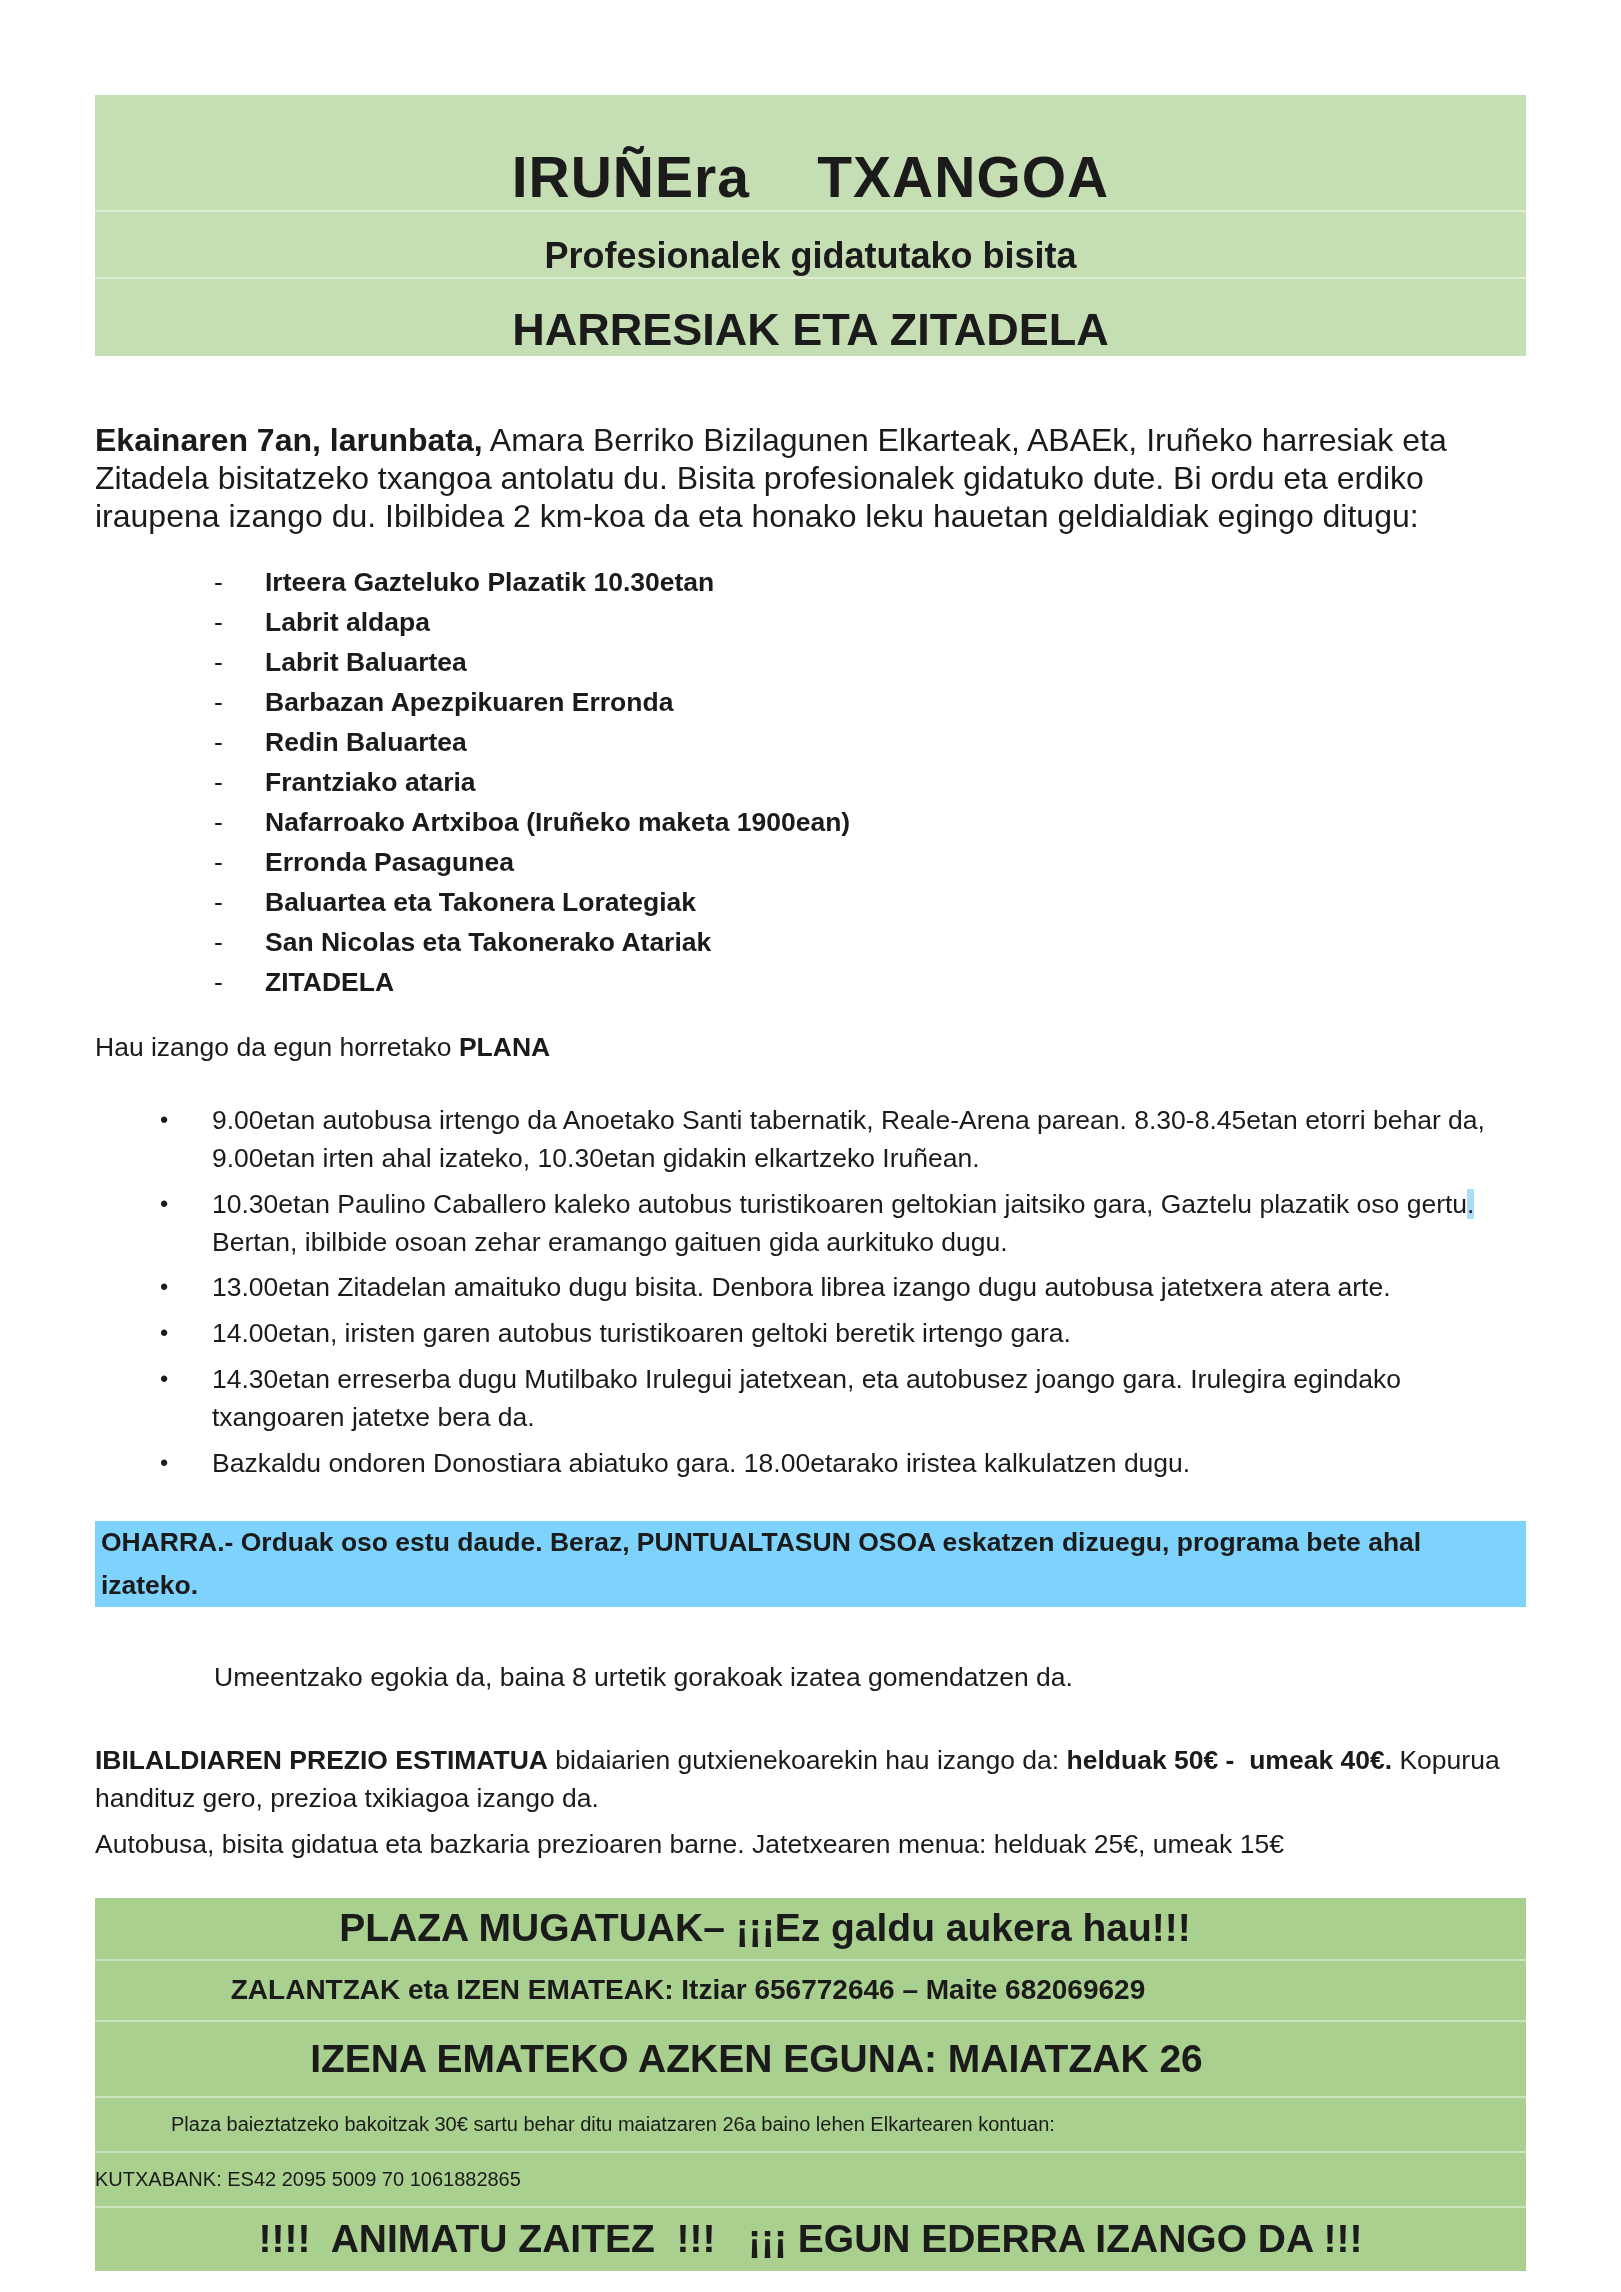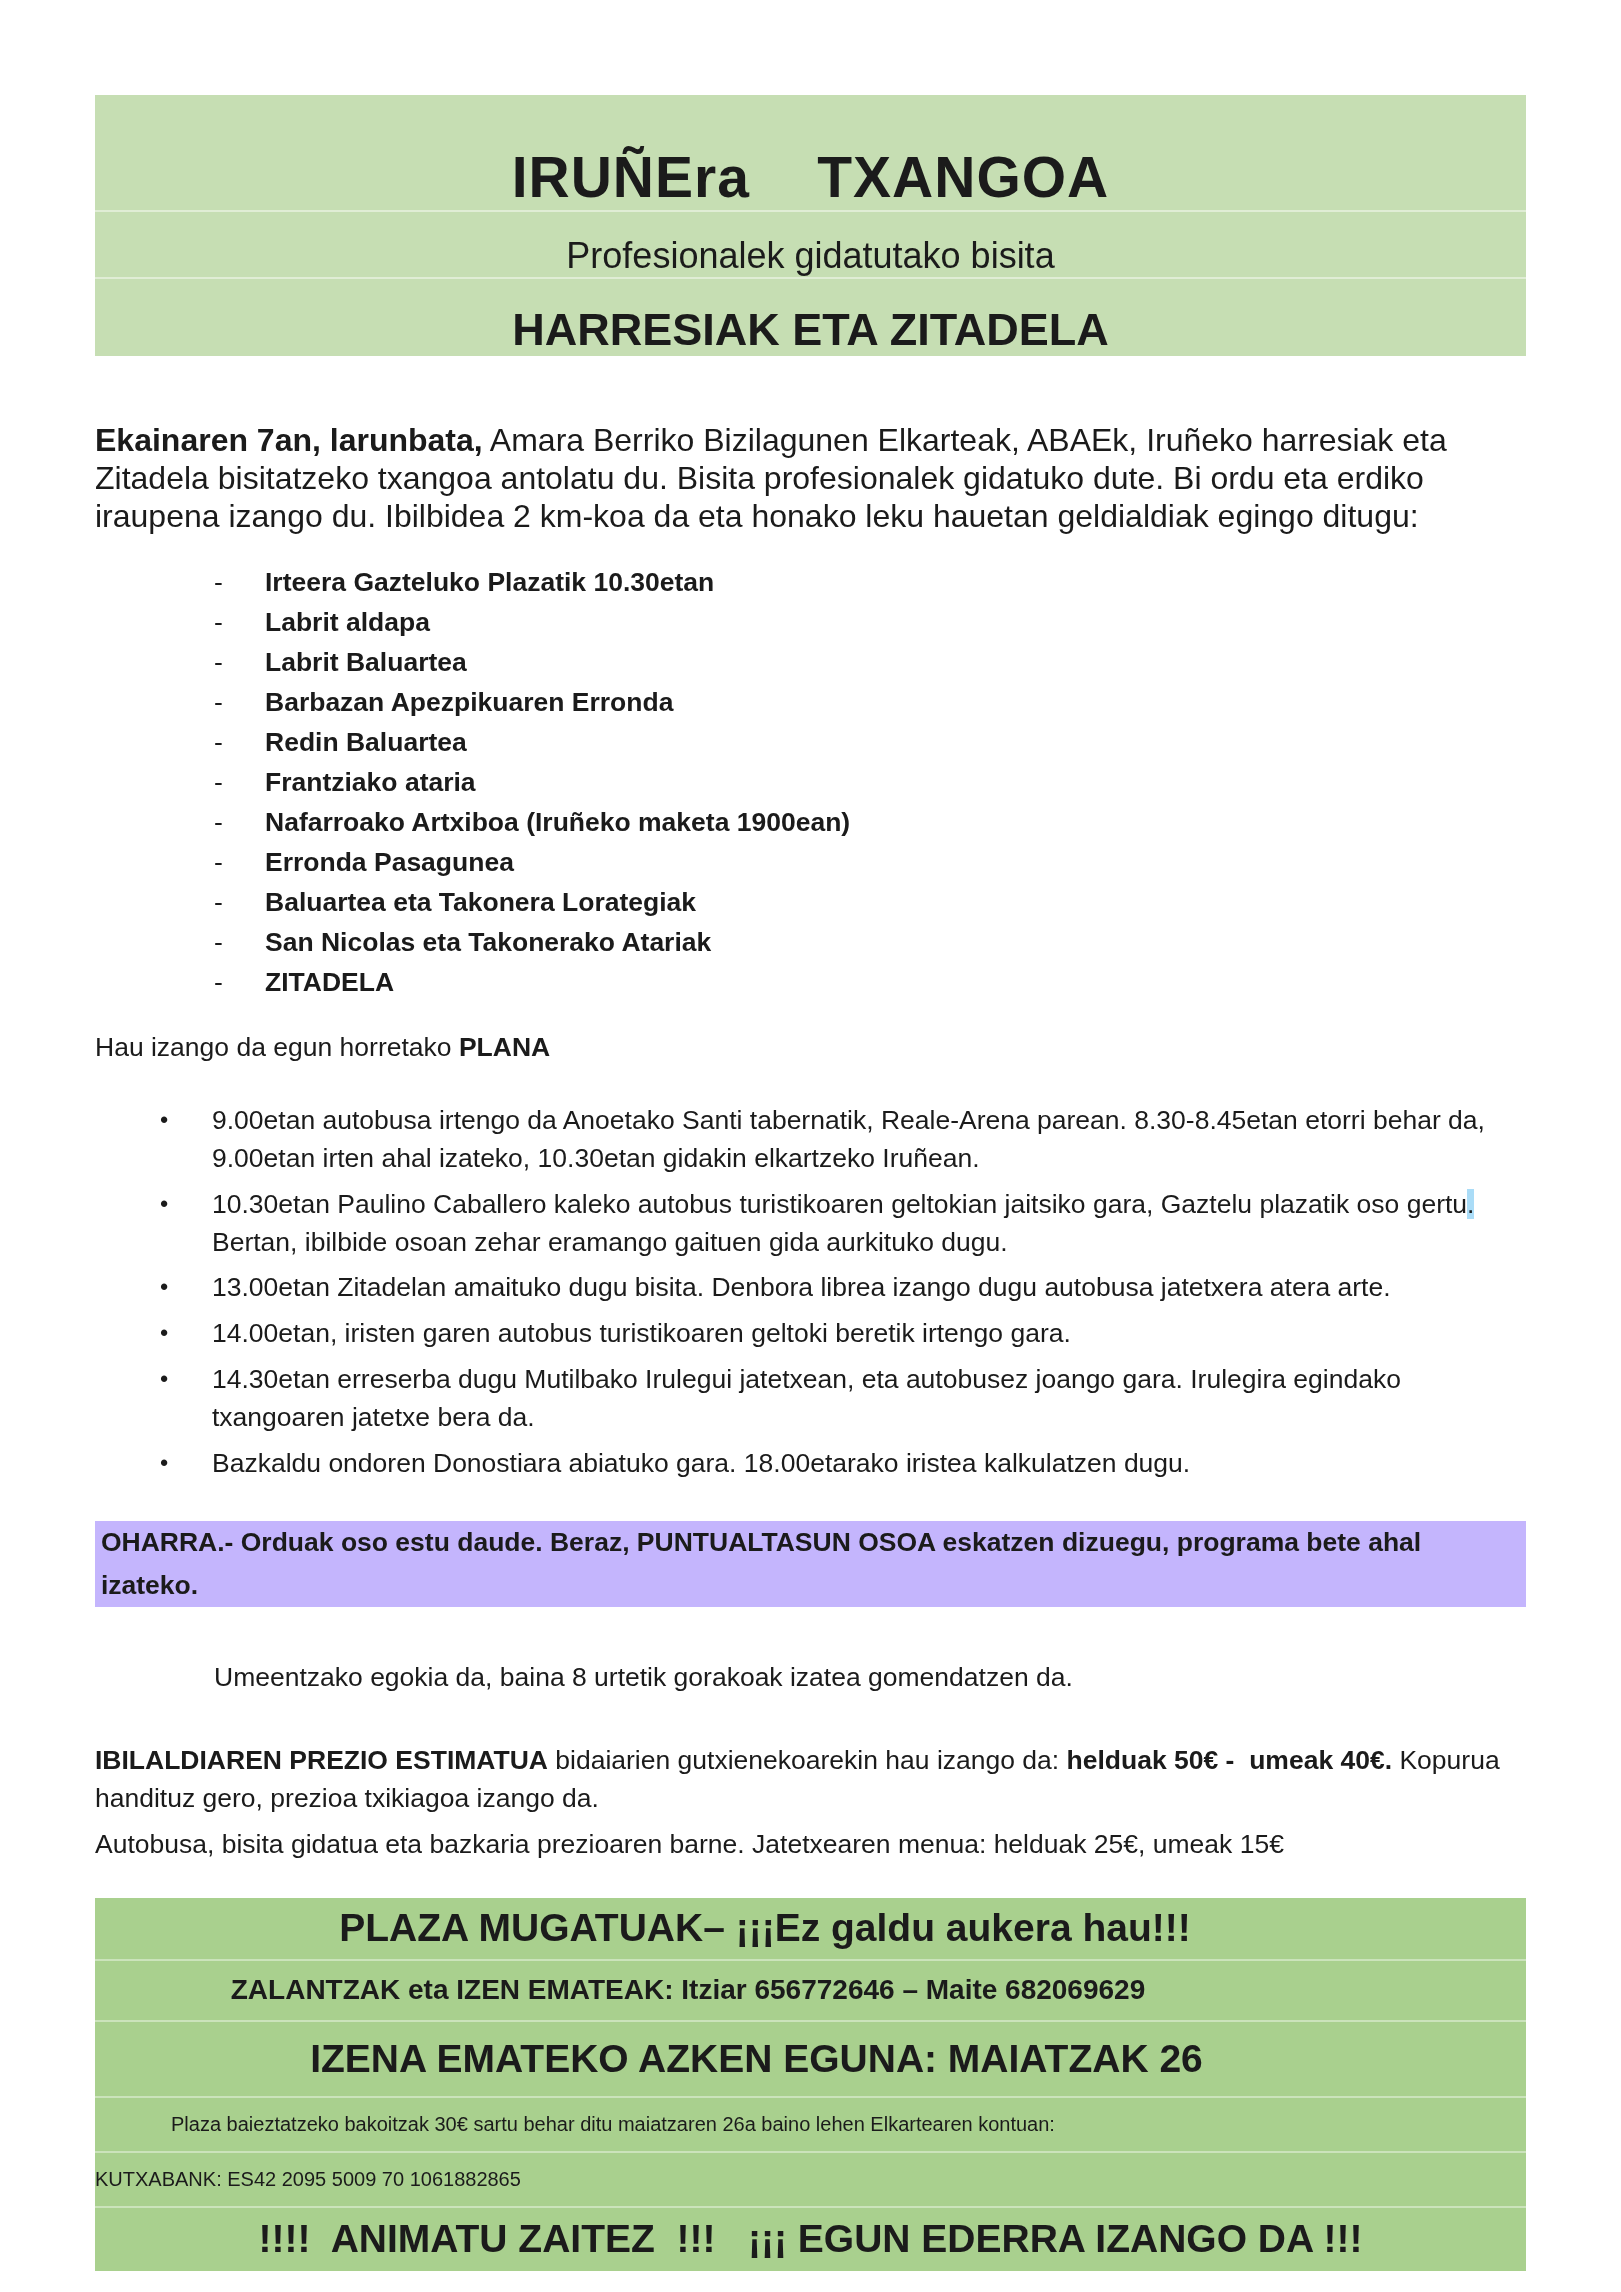--- a/index.html
+++ b/index.html
@@ -14,40 +14,40 @@
   .page { padding:0 95px; }
   .txt { white-space:pre-wrap; }
 
   
   .header-box {
     margin-top:95px;
     background:#c6deb3;
     width:100%;
   }
   .hrow { display:flex; align-items:flex-end; justify-content:center; }
-  .hrow + .hrow { border-top:2px solid rgba(255,255,255,0.45); }
+  .hrow + .hrow { border-top:2px solid rgba(255,255,255,0.45);font-weight:bold; }
   .hrow-title   { height:115px; font-size:57px; font-weight:bold; letter-spacing:1px; }
   .hrow-sub     { height:67px;  font-size:36px; }
   .hrow-sub2    { height:79px;  font-size:45px; font-weight:bold; }
 
   
   .intro { margin-top:65px; font-size:32px; line-height:38px; }
   .stops { margin-top:27.4px; list-style:none; }
   .stops li { display:flex; font-weight:bold; font-size:26.5px; line-height:40px; }
   .stops .marker { width:51px; margin-left:119px; font-weight:normal; }
   .plan-intro { margin-top:25.5px; font-size:26.5px; line-height:38px; }
   .plan { margin-top:35px; list-style:none; }
   .plan li { display:flex; font-size:26.5px; line-height:38px; margin-bottom:7.8px; }
   .plan .marker { width:52px; margin-left:65px; font-size:23.5px; }
   .plan .plan-text { flex:1; }
   .hl-blue { background:#aadcf7; }
 
   .oharra {
     margin-top:39px;
-    background:#c4b5fd;
+    background:#7dd3fc;
     font-weight:bold;
     font-size:26.5px;
     line-height:43px;
     padding:0 5.9px;
     width:100%;
   }
   .kids { margin-top:51px; margin-left:119px; font-size:26.5px; line-height:38px; }
   .price { margin-top:45px; font-size:26.5px; line-height:38px; }
   .price2 { margin-top:7.8px; font-size:26.5px; line-height:38px; }
 

